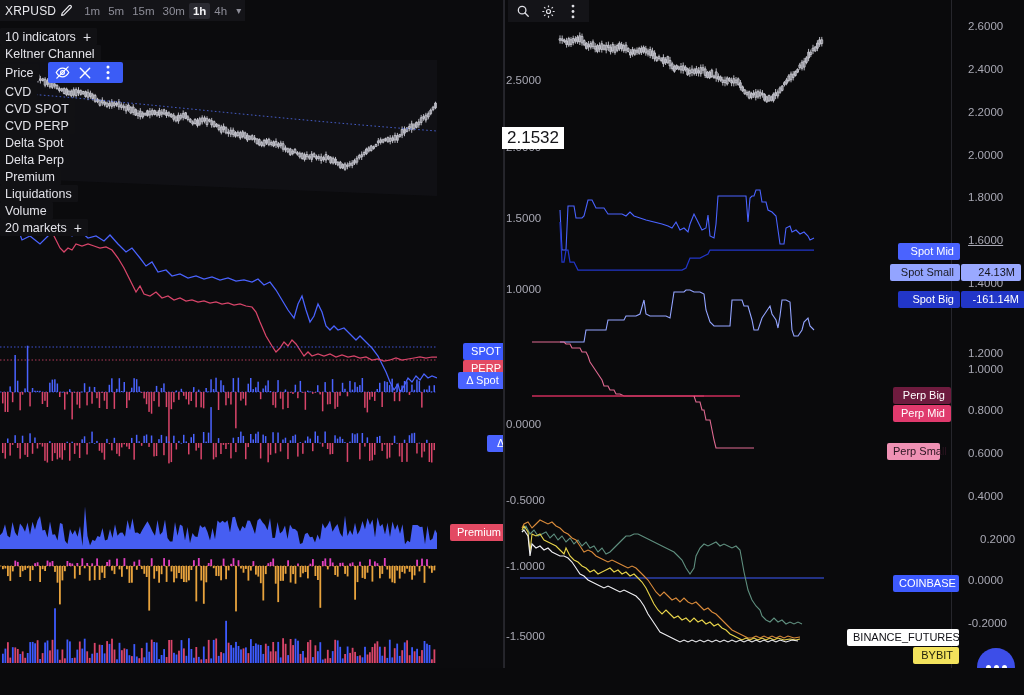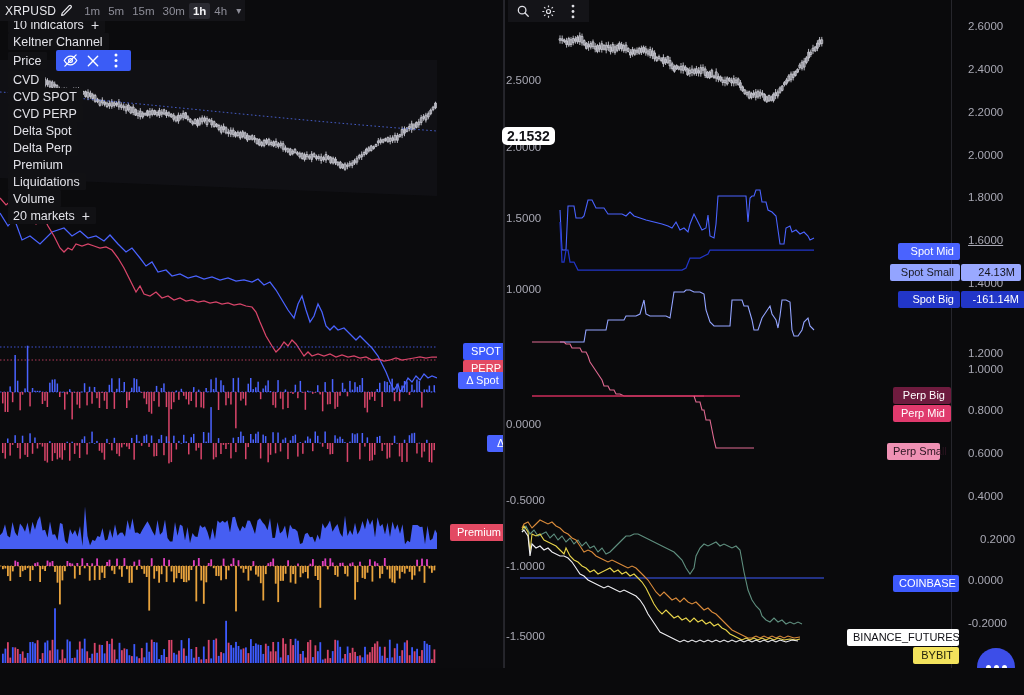--- a/index.html
+++ b/index.html
@@ -26,21 +26,21 @@
     display: flex; align-items: center; gap: 0px;
     background: #141418; padding: 0 4px 0 5px;
   }
   .sym { font-size: 12px; color: #e9e9ee; font-weight: 400; letter-spacing: .2px; }
   .pencil-ic { width: 13px; height: 13px; margin: 0 7px 0 4px; display:inline-block; }
   .tf { font-size: 11.5px; color: #8d8d98; padding: 2px 4px; border-radius: 2px; }
   .tf.active { color: #f2f2f5; background: #2a2a31; font-weight: bold; }
   .chev { margin-left: 5px; color: #8d8d98; font-size: 10px; }
 
   
-  .legend { position: absolute; left: 0; top: 16px; z-index: 35; padding-left: 8px; }
+  .legend { position: absolute; left: 0; top: 28px; z-index: 35; }
   .lg-row {
     display: inline-flex; align-items: center; height: 17px;
     background: #111114; padding: 0 6px 0 5px; white-space: nowrap;
     font-size: 12.5px; color: #e2e2e8; border-radius: 1px;
   }
   .lg-line { display: block; line-height: 0; }
   .lg-plus { color: #e2e2e8; font-size: 14px; margin-left: 7px; font-weight: 300; }
   .hover-tools {
     display: inline-flex; align-items: center; gap: 0px; background: #3b5cf6;
     height: 21px; padding: 0 3px; border-radius: 2px; margin-left: 4px;
@@ -65,22 +65,22 @@
   .rp-toolbar {
     position: absolute; left: 4px; top: 0px; height: 22px; z-index: 40;
     background: #141418; display: flex; align-items: center; gap: 9px; padding: 0 8px 0 7px;
   }
   .tb-ic { width: 16px; height: 16px; display: flex; align-items: center; justify-content: center; cursor: pointer; }
 
   .rp-plot { position: absolute; left: 0; top: 0; width: 447px; height: 668px; overflow: hidden; }
   .vsep { position: absolute; top: 0; width: 1px; height: 668px; background: #26262c; }
 
   .price-tag {
-    position: absolute; background: #ffffff; color: #141418; font-size: 14px;
-    padding: 1px 5px; border-radius: 5px; font-weight: 700; white-space: nowrap;
+    position: absolute; background: #ffffff; color: #141418; font-size: 17px;
+    padding: 1px 5px; border-radius: 0; font-weight: 400; white-space: nowrap;
   }
   .fab {
     position: absolute; right: 9px; bottom: 9px; width: 38px; height: 38px;
     border-radius: 50%; background: #3d4ee8; display: flex; align-items: center;
     justify-content: center; cursor: pointer;
   }
   .fab span { display: block; width: 5px; height: 5px; border-radius: 50%; background: #fff; margin: 0 1.5px; }
   .bottombar { position: absolute; left: 0; bottom: 0; width: 1024px; height: 27px; background: #0a0a0c; }
   svg { display: block; }
 </style>

